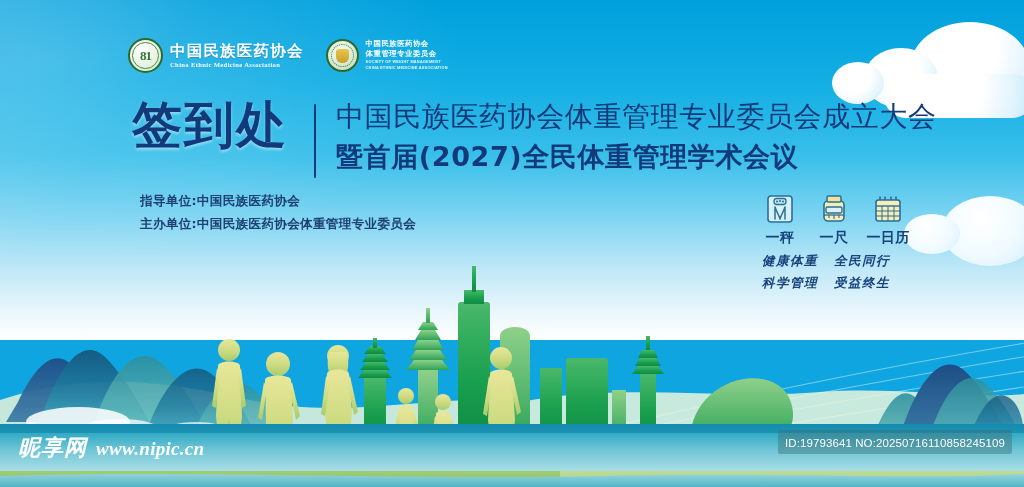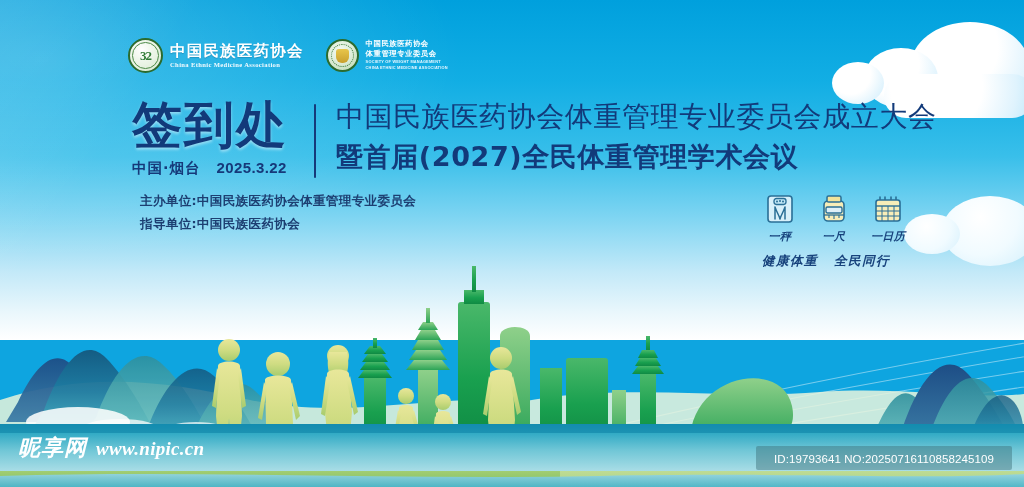--- a/index.html
+++ b/index.html
@@ -87,39 +87,39 @@
   
   .orgs { position:absolute; left:140px; top:193px; display:flex; flex-direction:column; gap:6px; }
   .org { font-size:12.6px; font-weight:bold; color:#1d3f72; letter-spacing:.3px;
          font-family:"DejaVu Sans",sans-serif; white-space:nowrap; }
 
   
   .icons { position:absolute; left:762px; top:193px; display:flex; gap:18px; }
   .icon-item { width:36px; display:flex; flex-direction:column; align-items:center; gap:4px; }
   .icon-art { width:30px; height:32px; }
   .icon-art svg { width:100%; height:100%; display:block; }
-  .icon-cap { font-size:11px; font-weight:bold; color:#17427c; letter-spacing:.4px;
-              font-family:"DejaVu Sans",sans-serif; white-space:nowrap;font-style:italic; }
+  .icon-cap { font-size:14px; font-weight:bold; color:#17427c; letter-spacing:.4px;
+              font-family:"DejaVu Sans",sans-serif; white-space:nowrap; }
 
   .slogan { position:absolute; left:762px; top:253px; display:flex; flex-direction:column; gap:5px; }
   .slogan-line { display:flex; gap:16px; }
   .slogan-seg { font-size:12.6px; font-weight:bold; color:#17427c; letter-spacing:1.4px;
                 font-family:"DejaVu Sans",sans-serif; white-space:nowrap;font-style:italic; }
 
   
   .wbar { position:absolute; left:0; bottom:16px; width:1024px; height:47px;
           background:linear-gradient(180deg,#1b9bbd 0%, #2fa9c4 18%, #6fc6d6 55%, #a9dde6 100%); }
   .wbar-dark { position:absolute; left:0; top:0; width:1024px; height:9px; background:#0d7fa4; opacity:.55; }
   .wm { position:absolute; left:18px; top:9px; display:flex; align-items:baseline; gap:9px; }
   .wm-cn { font-size:22px; font-weight:bold; color:#ffffff; letter-spacing:1px; font-style:italic;
            font-family:"DejaVu Sans",sans-serif; }
   .wm-url { font-size:19px; font-weight:bold; color:#ffffff; font-style:italic; letter-spacing:.3px;
             font-family:"Liberation Serif",serif; }
-  .idbox { position:absolute; right:12px; top:6px; padding:3px 18px; border-radius:2px;
-           background:rgba(60,110,120,.45);margin-top:16px; }
+  .idbox { position:absolute; right:12px; top:6px; padding:3px 7px; border-radius:2px;
+           background:rgba(60,110,120,.45); }
   .idtxt { font-size:11.5px; color:#ffffff; letter-spacing:.1px; font-family:"Liberation Sans",sans-serif; }
 </style>
 </head>
 <body>
 
 <div id="stage">
 
   <div class="sky"></div>
   <div class="sky-glow"></div>
   <div class="sky-diag"></div>
@@ -324,21 +324,21 @@
         </g>
       </g>
 
       <path d="M0,226 C200,220 400,230 600,226 C800,222 920,230 1024,224 L1024,237 L0,237 Z" fill="url(#gWater)" opacity="0.9"></path>
     </svg>
   </div>
 
   <div class="logos">
     <div class="logo-block">
       <div class="seal">
-        <span class="seal-mark">32</span>
+        <span class="seal-mark">81</span>
       </div>
       <div class="logo-txt">
         <div class="logo-cn">中国民族医药协会</div>
         <div class="logo-en">China Ethnic Medicine Association</div>
       </div>
     </div>
 
     <div class="logo-block">
       <div class="seal2">
         <span class="seal2-mark"></span>
@@ -348,37 +348,33 @@
         <div class="logo2-l2">体重管理专业委员会</div>
         <div class="logo2-l3">SOCIETY OF WEIGHT MANAGEMENT</div>
         <div class="logo2-l4">CHINA ETHNIC MEDICINE ASSOCIATION</div>
       </div>
     </div>
   </div>
 
   <div class="title-row">
     <div class="left-title">
       <div class="signin">签到处</div>
-      <div class="signin-sub">
-        <span class="city">中国·烟台</span>
-        <span class="date">2025.3.22</span>
-      </div>
     </div>
 
     <div class="vline"></div>
 
     <div class="right-title">
       <div class="t-line1">中国民族医药协会体重管理专业委员会成立大会</div>
       <div class="t-line2">暨首届(2027)全民体重管理学术会议</div>
     </div>
   </div>
 
   <div class="orgs">
+    <div class="org">指导单位:中国民族医药协会</div>
     <div class="org">主办单位:中国民族医药协会体重管理专业委员会</div>
-    <div class="org">指导单位:中国民族医药协会</div>
   </div>
 
   <div class="icons">
     <div class="icon-item">
       <div class="icon-art">
         <svg viewBox="0 0 30 32">
           <rect x="3" y="3" width="24" height="26" rx="3" fill="#d7f0fa" stroke="#2a6f96" stroke-width="1.6"></rect>
           <rect x="9" y="5.5" width="12" height="6" rx="2.4" fill="#bfe6f5" stroke="#2a6f96" stroke-width="1.3"></rect>
           <circle cx="12" cy="8.5" r="1" fill="#2a6f96"></circle>
             <circle cx="15" cy="8" r="1" fill="#2a6f96"></circle>
@@ -414,20 +410,24 @@
       </div>
       <div class="icon-cap">一日历</div>
     </div>
   </div>
 
   <div class="slogan">
     <div class="slogan-line">
       <span class="slogan-seg">健康体重</span>
       <span class="slogan-seg">全民同行</span>
     </div>
+    <div class="slogan-line">
+      <span class="slogan-seg">科学管理</span>
+      <span class="slogan-seg">受益终生</span>
+    </div>
   </div>
 
   <div class="wbar">
     <div class="wbar-dark"></div>
     <div class="wm">
       <span class="wm-cn">昵享网</span>
       <span class="wm-url">www.nipic.cn</span>
     </div>
     <div class="idbox">
       <span class="idtxt">ID:19793641 NO:20250716110858245109</span>

